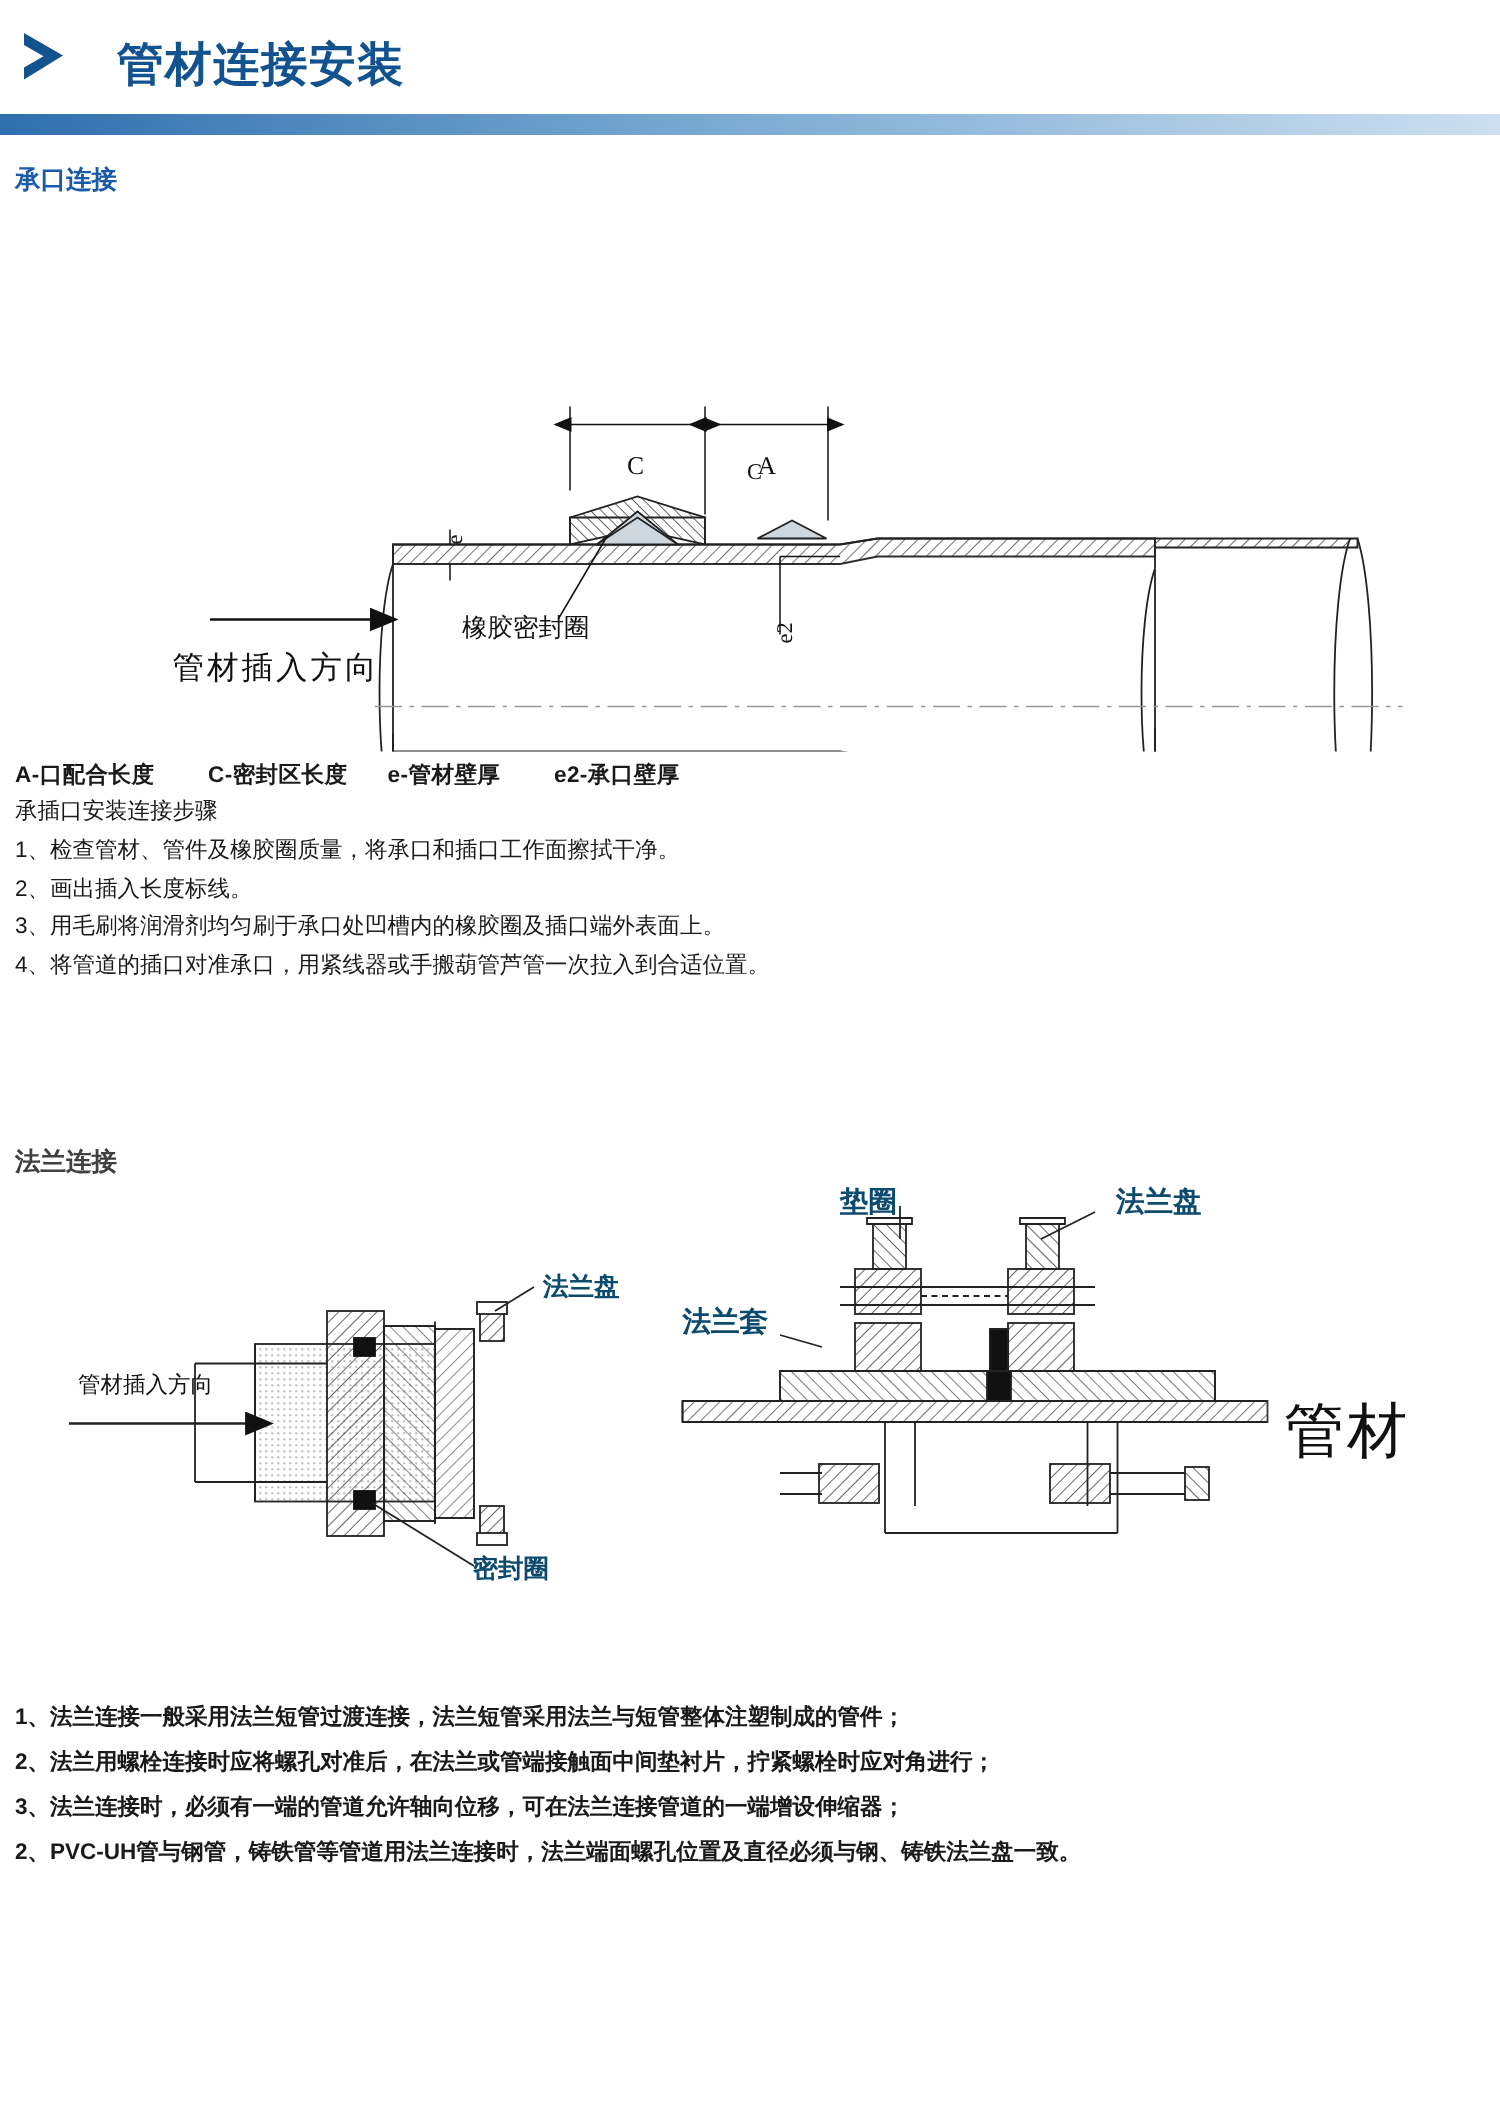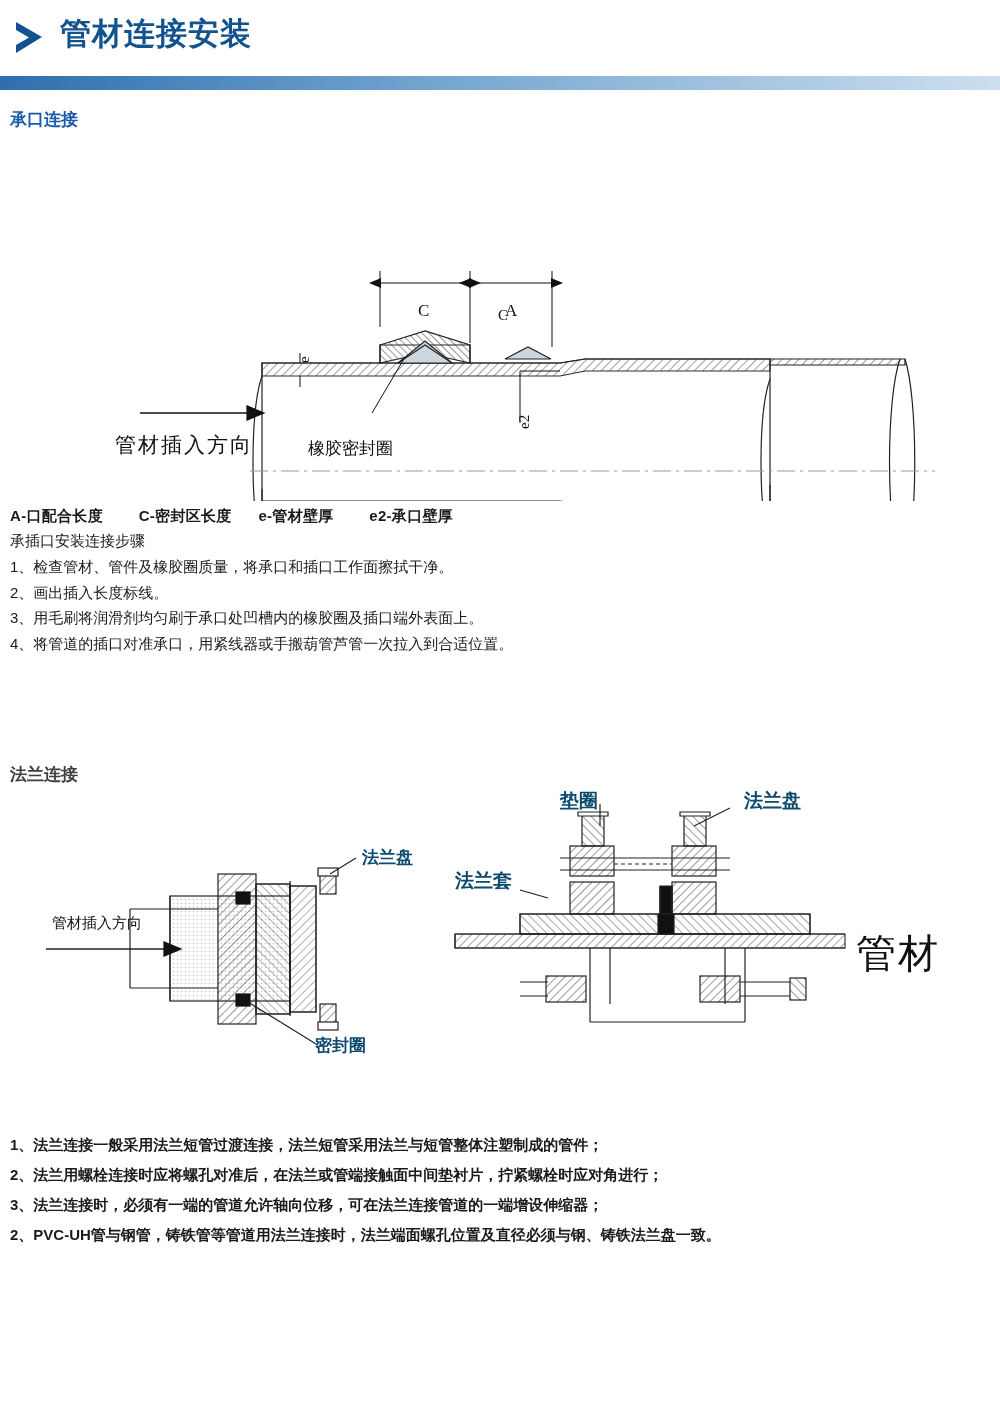--- a/index.html
+++ b/index.html
@@ -11,22 +11,23 @@
     width: 1000px; height: 1412px;
     font-family: "Liberation Sans", sans-serif;
     color: #1a1a1a;
     position: relative;
     overflow: hidden;
   }
 
   
   .header {
     display: flex;
-    align-items: flex-start;
+    align-items: flex-end;
     padding: 18px 0 10px 12px;
+    gap: 18px;
   }
   .arrow-badge {
     width: 40px; height: 40px;
     position: relative;
     flex: 0 0 40px;
     margin-right: 8px;
   }
   .arrow-badge svg { display: block; }
   .header-title {
     font-size: 31px;
@@ -211,21 +212,21 @@
       <line x1="140" y1="282" x2="248" y2="282" marker-end="url(#arrR)"></line>
     </g>
   </svg>
 
   <div class="lbl" style="left:498px; top:176px;">C</div>
   
   <div class="lbl" style="left:418px; top:170px; font-size:17px;">C</div>
   <div class="lbl" style="left:505px; top:170px; font-size:17px;">A</div>
   <div class="lbl rot" style="left:296px; top:232px; font-size:15px;">e</div>
   <div class="lbl rot" style="left:516px; top:298px; font-size:15px;">e2</div>
-  <div class="lbl-cn" style="left:308px; top:276px;margin-top:30px;">橡胶密封圈</div>
+  <div class="lbl-cn" style="left:308px; top:276px;">橡胶密封圈</div>
   <div class="lbl-cn" style="left:115px; top:300px; font-size:21px; letter-spacing:2px;">管材插入方向</div>
 </div>
 
 <div class="legend-row">A-口配合长度        C-密封区长度      e-管材壁厚        e2-承口壁厚</div>
 <div class="steps">
   <div>承插口安装连接步骤</div>
   <div>1、检查管材、管件及橡胶圈质量，将承口和插口工作面擦拭干净。</div>
   <div>2、画出插入长度标线。</div>
   <div>3、用毛刷将润滑剂均匀刷于承口处凹槽内的橡胶圈及插口端外表面上。</div>
   <div>4、将管道的插口对准承口，用紧线器或手搬葫管芦管一次拉入到合适位置。</div>

